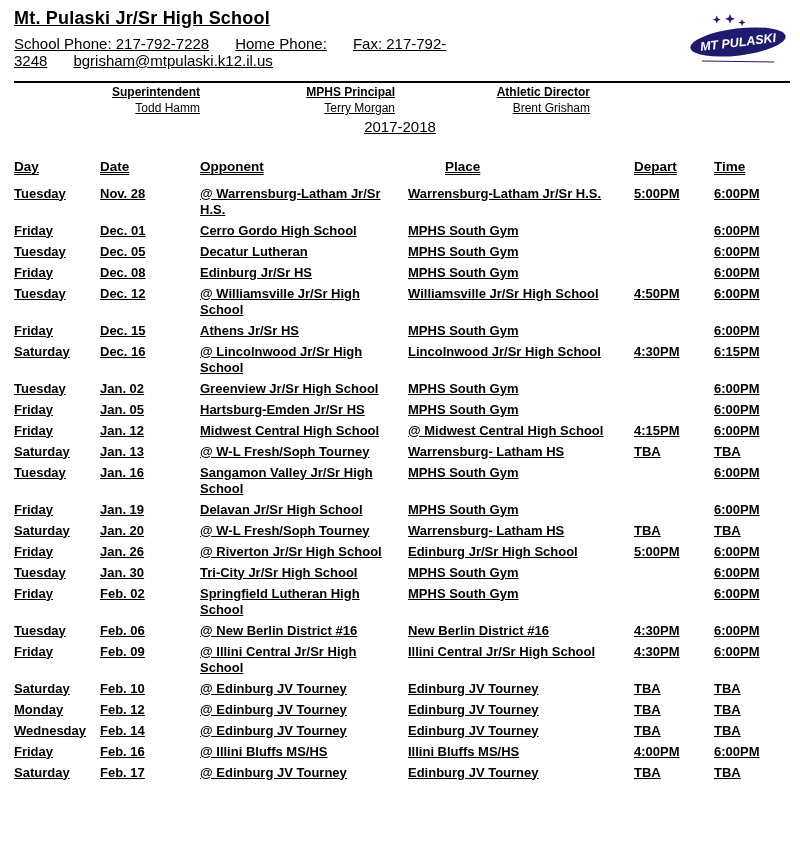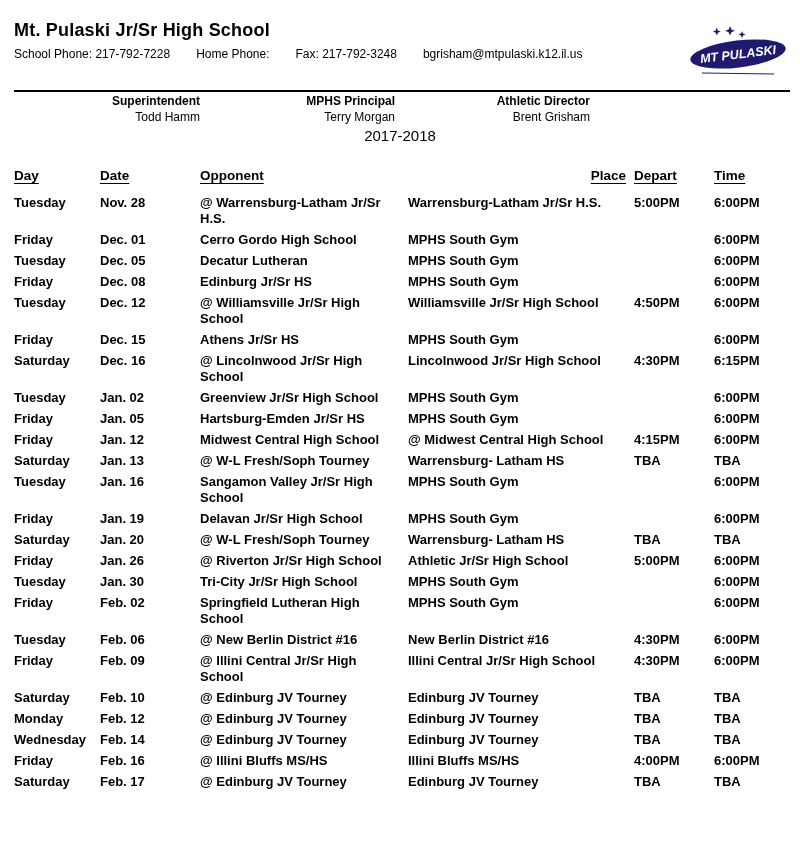--- a/index.html
+++ b/index.html
@@ -2,28 +2,28 @@
 <html><head>
 <meta charset="utf-8">
 <style>
   * { box-sizing: border-box; margin: 0; padding: 0; }
   html, body { background: #fff; }
   body {
     width: 800px; height: 857px; overflow: hidden;
     font-family: "Liberation Sans", sans-serif;
     color: #000;
   }
-  .page { width: 800px; height: 765px; padding: 20px 0 0 14px; }
+  .page { width: 800px; height: 765px; padding: 8px 0 0 14px; text-decoration: underline; }
 
   
   .hdr { display: flex; justify-content: space-between; align-items: flex-start; padding-right: 10px; }
   .school-name { font-size: 18px; font-weight: bold; letter-spacing: 0.2px; }
   .addr { font-size: 11.5px; margin-top: 5px; }
   .addr span { margin-right: 14px; }
-  .contact { font-size: 12px; margin-top: 6px; }
+  .contact { font-size: 15px; margin-top: 6px; }
   .contact span { margin-right: 26px; }
   .contact span:last-child { margin-right: 0; }
   .logo { width: 104px; height: 56px; flex: 0 0 auto; margin-top: 2px; }
 
   .rule { border: none; border-top: 2px solid #000; margin-top: 12px; margin-right: 10px; }
 
   
   .staff { display: grid; grid-template-columns: 186px 195px 195px 1fr; margin-top: 2px; text-align: right; }
   .staff .title { font-size: 12px; font-weight: bold; }
   .staff .name  { font-size: 12px; margin-top: 2px; }
@@ -34,21 +34,21 @@
 
   
   .sched { margin-top: 24px; font-weight: bold; font-size: 13px; }
   .thead, .srow {
     display: grid;
     grid-template-columns: 86px 100px 208px 224px 80px 88px;
     align-items: start;
   }
   .thead .c { text-decoration: underline; text-underline-offset: 3px; font-size: 13.5px; }
   .thead { margin-bottom: 9px; }
-  .thead .place { padding-left: 37px; text-align: right; }
+  .thead .place { padding-left: 37px; }
   .thead .depart { padding-left: 6px; }
   .thead .time { padding-left: 2px; }
   .srow { padding: 2.5px 0; line-height: 16px; }
   .c { display: block; }
   .c.opp, .c.place { padding-right: 6px; }
   .c.depart { padding-left: 2px; }
   .c.time { padding-left: 2px; }
 </style>
 </head>
 <body>
@@ -230,21 +230,21 @@
     <span class="c opp">@ W-L Fresh/Soph Tourney</span>
     <span class="c place">Warrensburg- Latham HS</span>
     <span class="c depart">TBA</span>
     <span class="c time">TBA</span>
   </div>
 
   <div class="srow">
     <span class="c day">Friday</span>
     <span class="c date">Jan. 26</span>
     <span class="c opp">@ Riverton Jr/Sr High School</span>
-    <span class="c place">Athletic Jr/Sr High School</span>
+    <span class="c place">Edinburg Jr/Sr High School</span>
     <span class="c depart">5:00PM</span>
     <span class="c time">6:00PM</span>
   </div>
 
   <div class="srow">
     <span class="c day">Tuesday</span>
     <span class="c date">Jan. 30</span>
     <span class="c opp">Tri-City Jr/Sr High School</span>
     <span class="c place">MPHS South Gym</span>
     <span class="c depart"></span>

